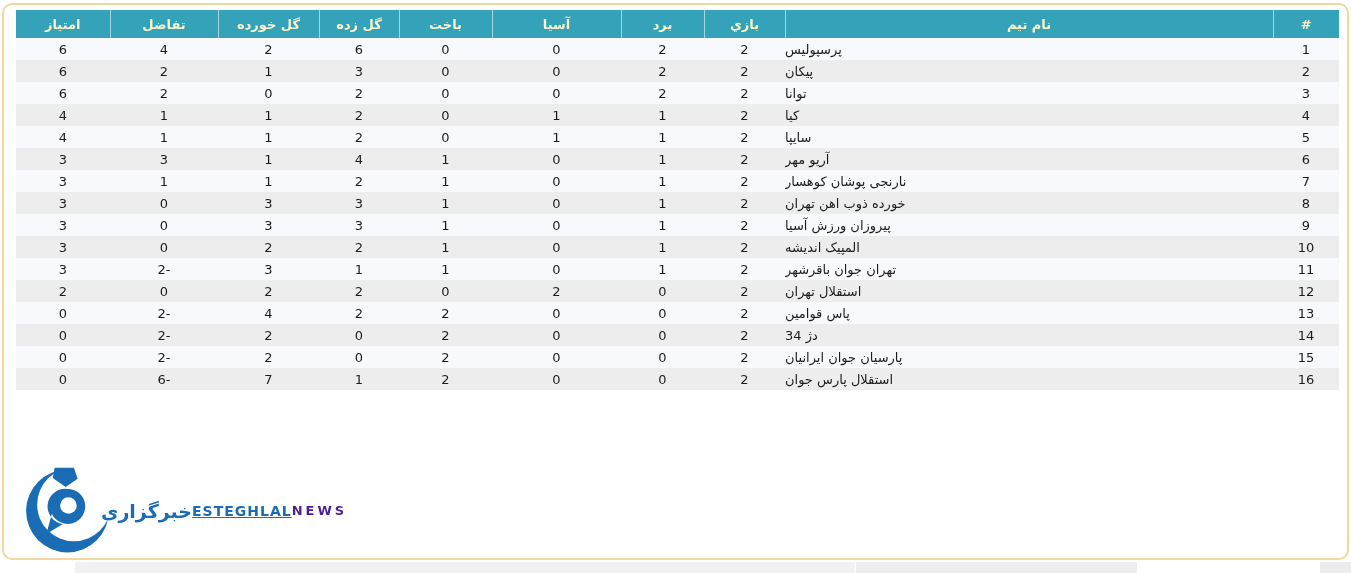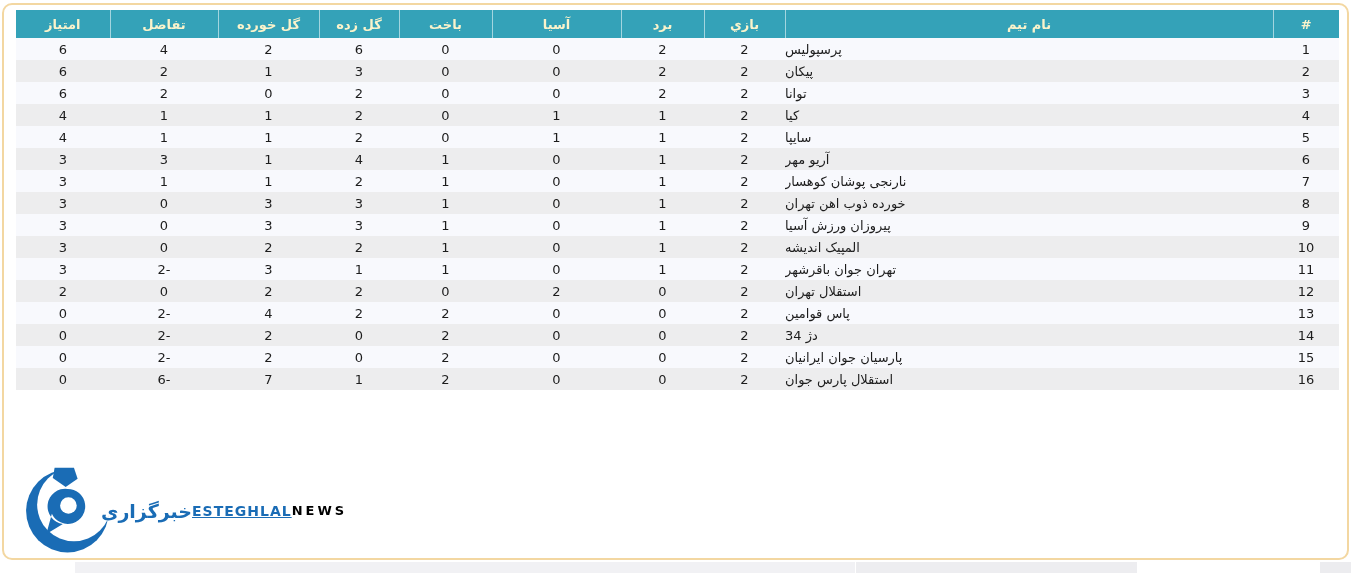--- a/index.html
+++ b/index.html
@@ -77,21 +77,21 @@
   }
   .logo-en {
     color: #1a6cb5;
     font-weight: bold;
     font-size: 14px;
     letter-spacing: 1px;
     line-height: 16px;
     text-decoration: underline;
   }
   .logo-news {
-    color: #000000;
+    color: #4c1d95;
     font-weight: bold;
     font-size: 13px;
     letter-spacing: 3px;
     line-height: 16px;
   }
   
   .below-strip { position: absolute; top: 562px; height: 11px; }
   .strip-a { left: 75px;   width: 780px; background: #f1f1f4; }
   .strip-b { left: 856px;  width: 281px; background: #ededf0; }
   .strip-c { left: 1320px; width: 31px;  background: #ececef; }

